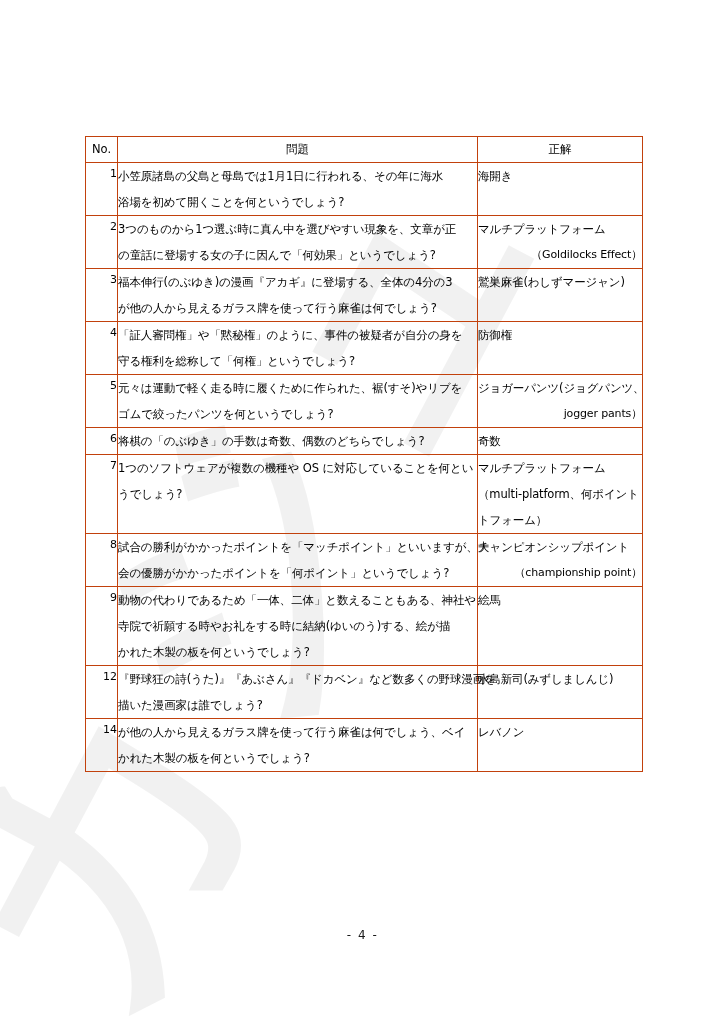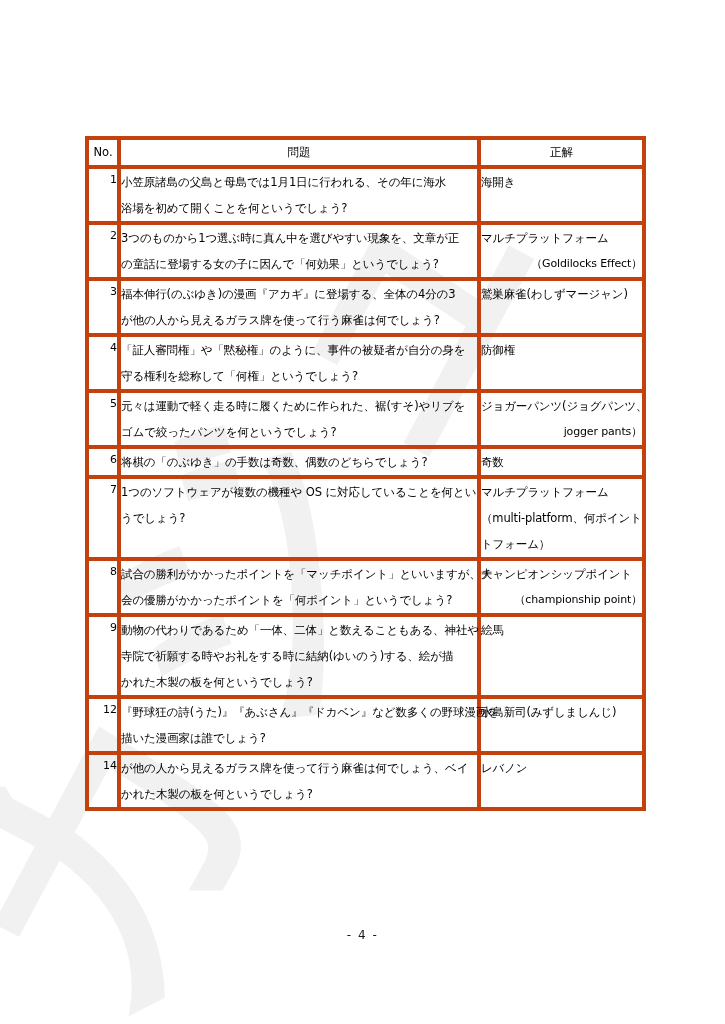--- a/index.html
+++ b/index.html
@@ -54,21 +54,21 @@
     border-collapse: collapse;
     width: 557px;
     table-layout: fixed;
     background: transparent;
   }
   table.quiz col.c-no    { width: 32px; }
   table.quiz col.c-q     { width: 360px; }
   table.quiz col.c-a     { width: 165px; }
 
   table.quiz th, table.quiz td {
-    border: 4px solid #c2410c;
+    border: 1px solid #c2410c;
     vertical-align: top;
     padding: 0;
     background: transparent;
   }
   table.quiz thead th {
     text-align: center;
     font-weight: 400;
     font-size: 11.5px;
     line-height: 25px;
     height: 25px;

